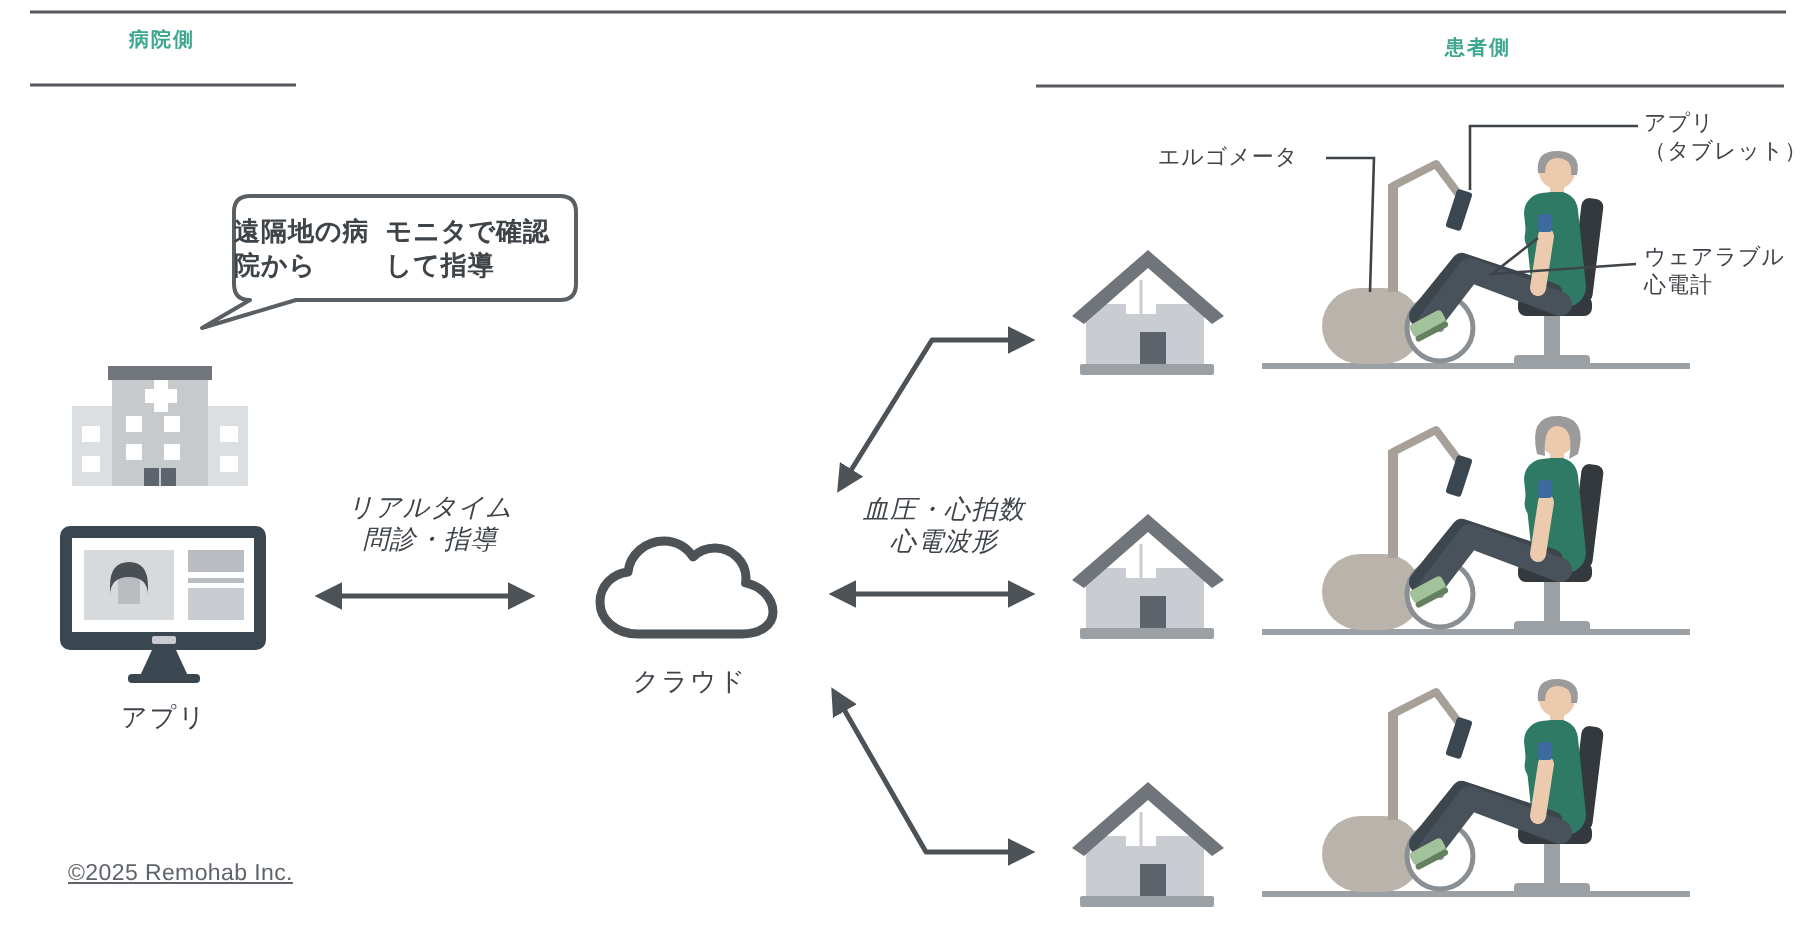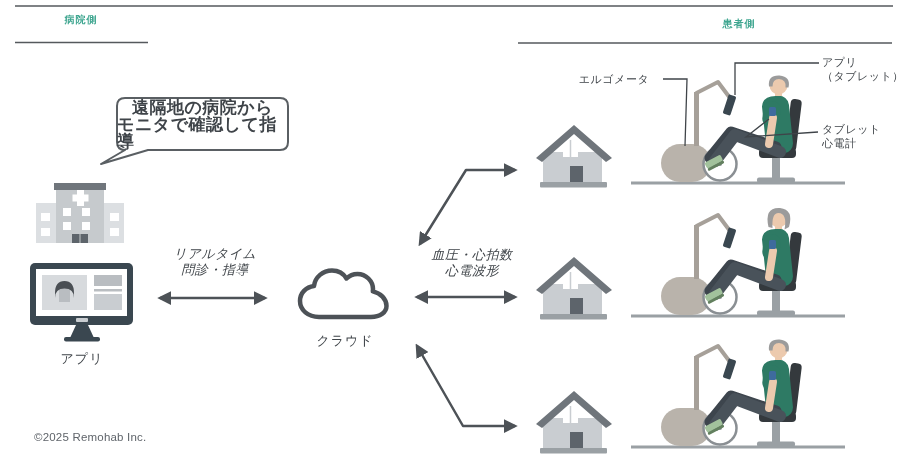--- a/index.html
+++ b/index.html
@@ -8,27 +8,27 @@
     font-family:"Liberation Sans","DejaVu Sans",sans-serif;color:#3f4449;
   }
   svg.icon{position:absolute;z-index:1;}
   svg.overlay{position:absolute;left:0;top:0;z-index:2;pointer-events:none;}
   svg.bubble-svg{position:absolute;z-index:3;}
   .t{position:absolute;z-index:4;white-space:nowrap;color:#3f4449;}
   .center{transform:translateX(-50%);text-align:center;}
   .hdr{font-size:10px;font-weight:bold;color:#3fa690;letter-spacing:1px;z-index:4;}
   .bubble-text{
     position:absolute;left:117px;top:99px;width:171px;height:50px;z-index:4;
-    display:flex;flex-direction:column;align-items:center;justify-content:center;
-    font-size:17px;font-weight:600;line-height:17px;letter-spacing:0.5px;
+    display:flex;flex-direction:row;align-items:center;justify-content:center;
+    font-size:13px;font-weight:600;line-height:17px;letter-spacing:0.5px;
   }
   .midtext{font-size:13px;font-weight:500;line-height:16px;letter-spacing:0.5px;font-style:italic;}
   .iconlabel{font-size:13px;letter-spacing:1px;}
   .scenelabel{font-size:11px;line-height:14px;letter-spacing:0.5px;}
-  .copyright{font-size:11.5px;color:#5f646a;letter-spacing:0.2px;}
+  .copyright{font-size:11.5px;color:#5f646a;letter-spacing:0.2px;text-decoration:underline;}
 </style>
 </head>
 <body>
 
 <div class="canvas">
 
   <svg width="0" height="0" style="position:absolute" aria-hidden="true">
     <defs>
       <marker id="ah" viewBox="0 0 10 10" refX="8" refY="5" markerWidth="5.5" markerHeight="5.5" orient="auto-start-reverse">
         <path d="M0,0 L10,5 L0,10 Z" fill="#4d5257"></path>
@@ -167,21 +167,21 @@
     <use href="#scene"></use>
       <use href="#hair-man"></use>
   </svg>
 
   <div class="t scenelabel" style="left:568px;top:72px;width:92px;text-align:center">エルゴメータ</div>
   <div class="t scenelabel" style="left:822px;top:55px">
     <div>アプリ</div>
     <div>（タブレット）</div>
   </div>
   <div class="t scenelabel" style="left:822px;top:122px">
-    <div>タブレット</div>
+    <div>ウェアラブル</div>
     <div>心電計</div>
   </div>
 
   <svg class="overlay" width="908" height="467" viewBox="0 0 908 467">
     <line x1="15" y1="6" x2="893" y2="6" stroke="#55595d" stroke-width="1.5"></line>
     <line x1="15" y1="42.5" x2="148" y2="42.5" stroke="#55595d" stroke-width="1.4"></line>
     <line x1="518" y1="43" x2="892" y2="43" stroke="#55595d" stroke-width="1.4"></line>
 
     <line x1="160" y1="298" x2="265" y2="298" stroke="#4d5257" stroke-width="2.5" marker-start="url(#ah)" marker-end="url(#ah)"></line>
     <polyline points="420,244 466,170 515,170" fill="none" stroke="#4d5257" stroke-width="2.5" stroke-linejoin="round" marker-start="url(#ah)" marker-end="url(#ah)"></polyline>

